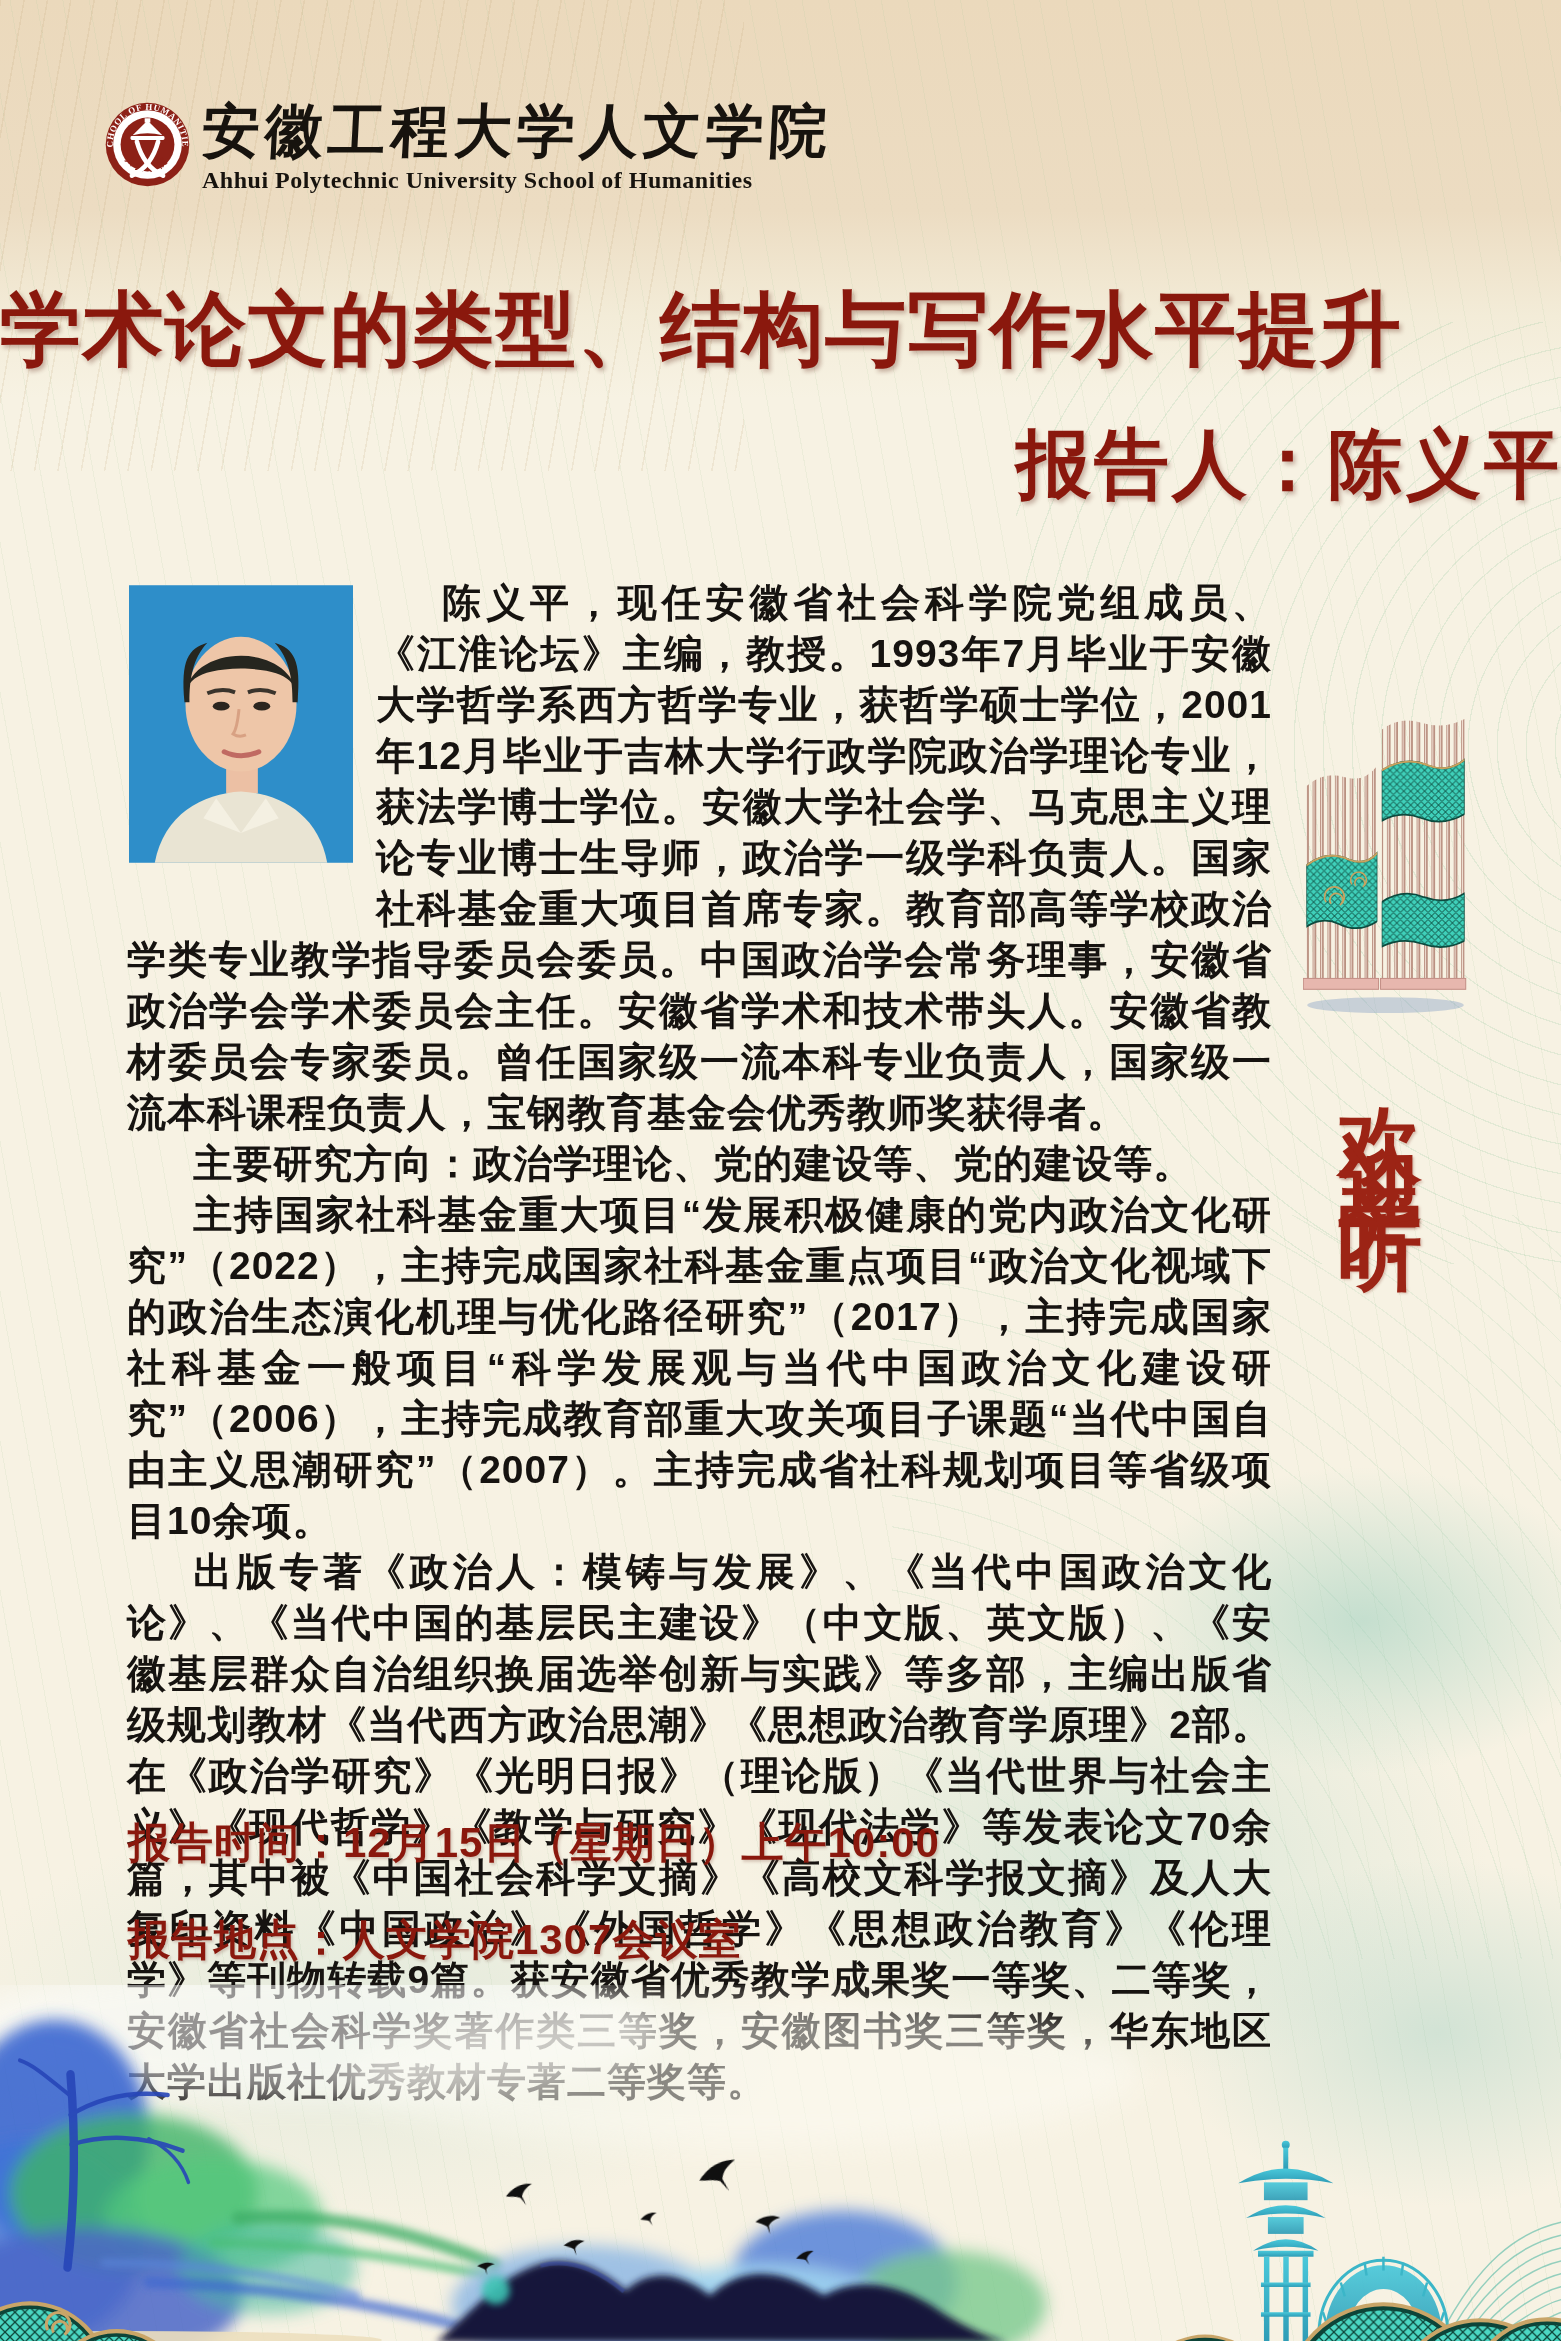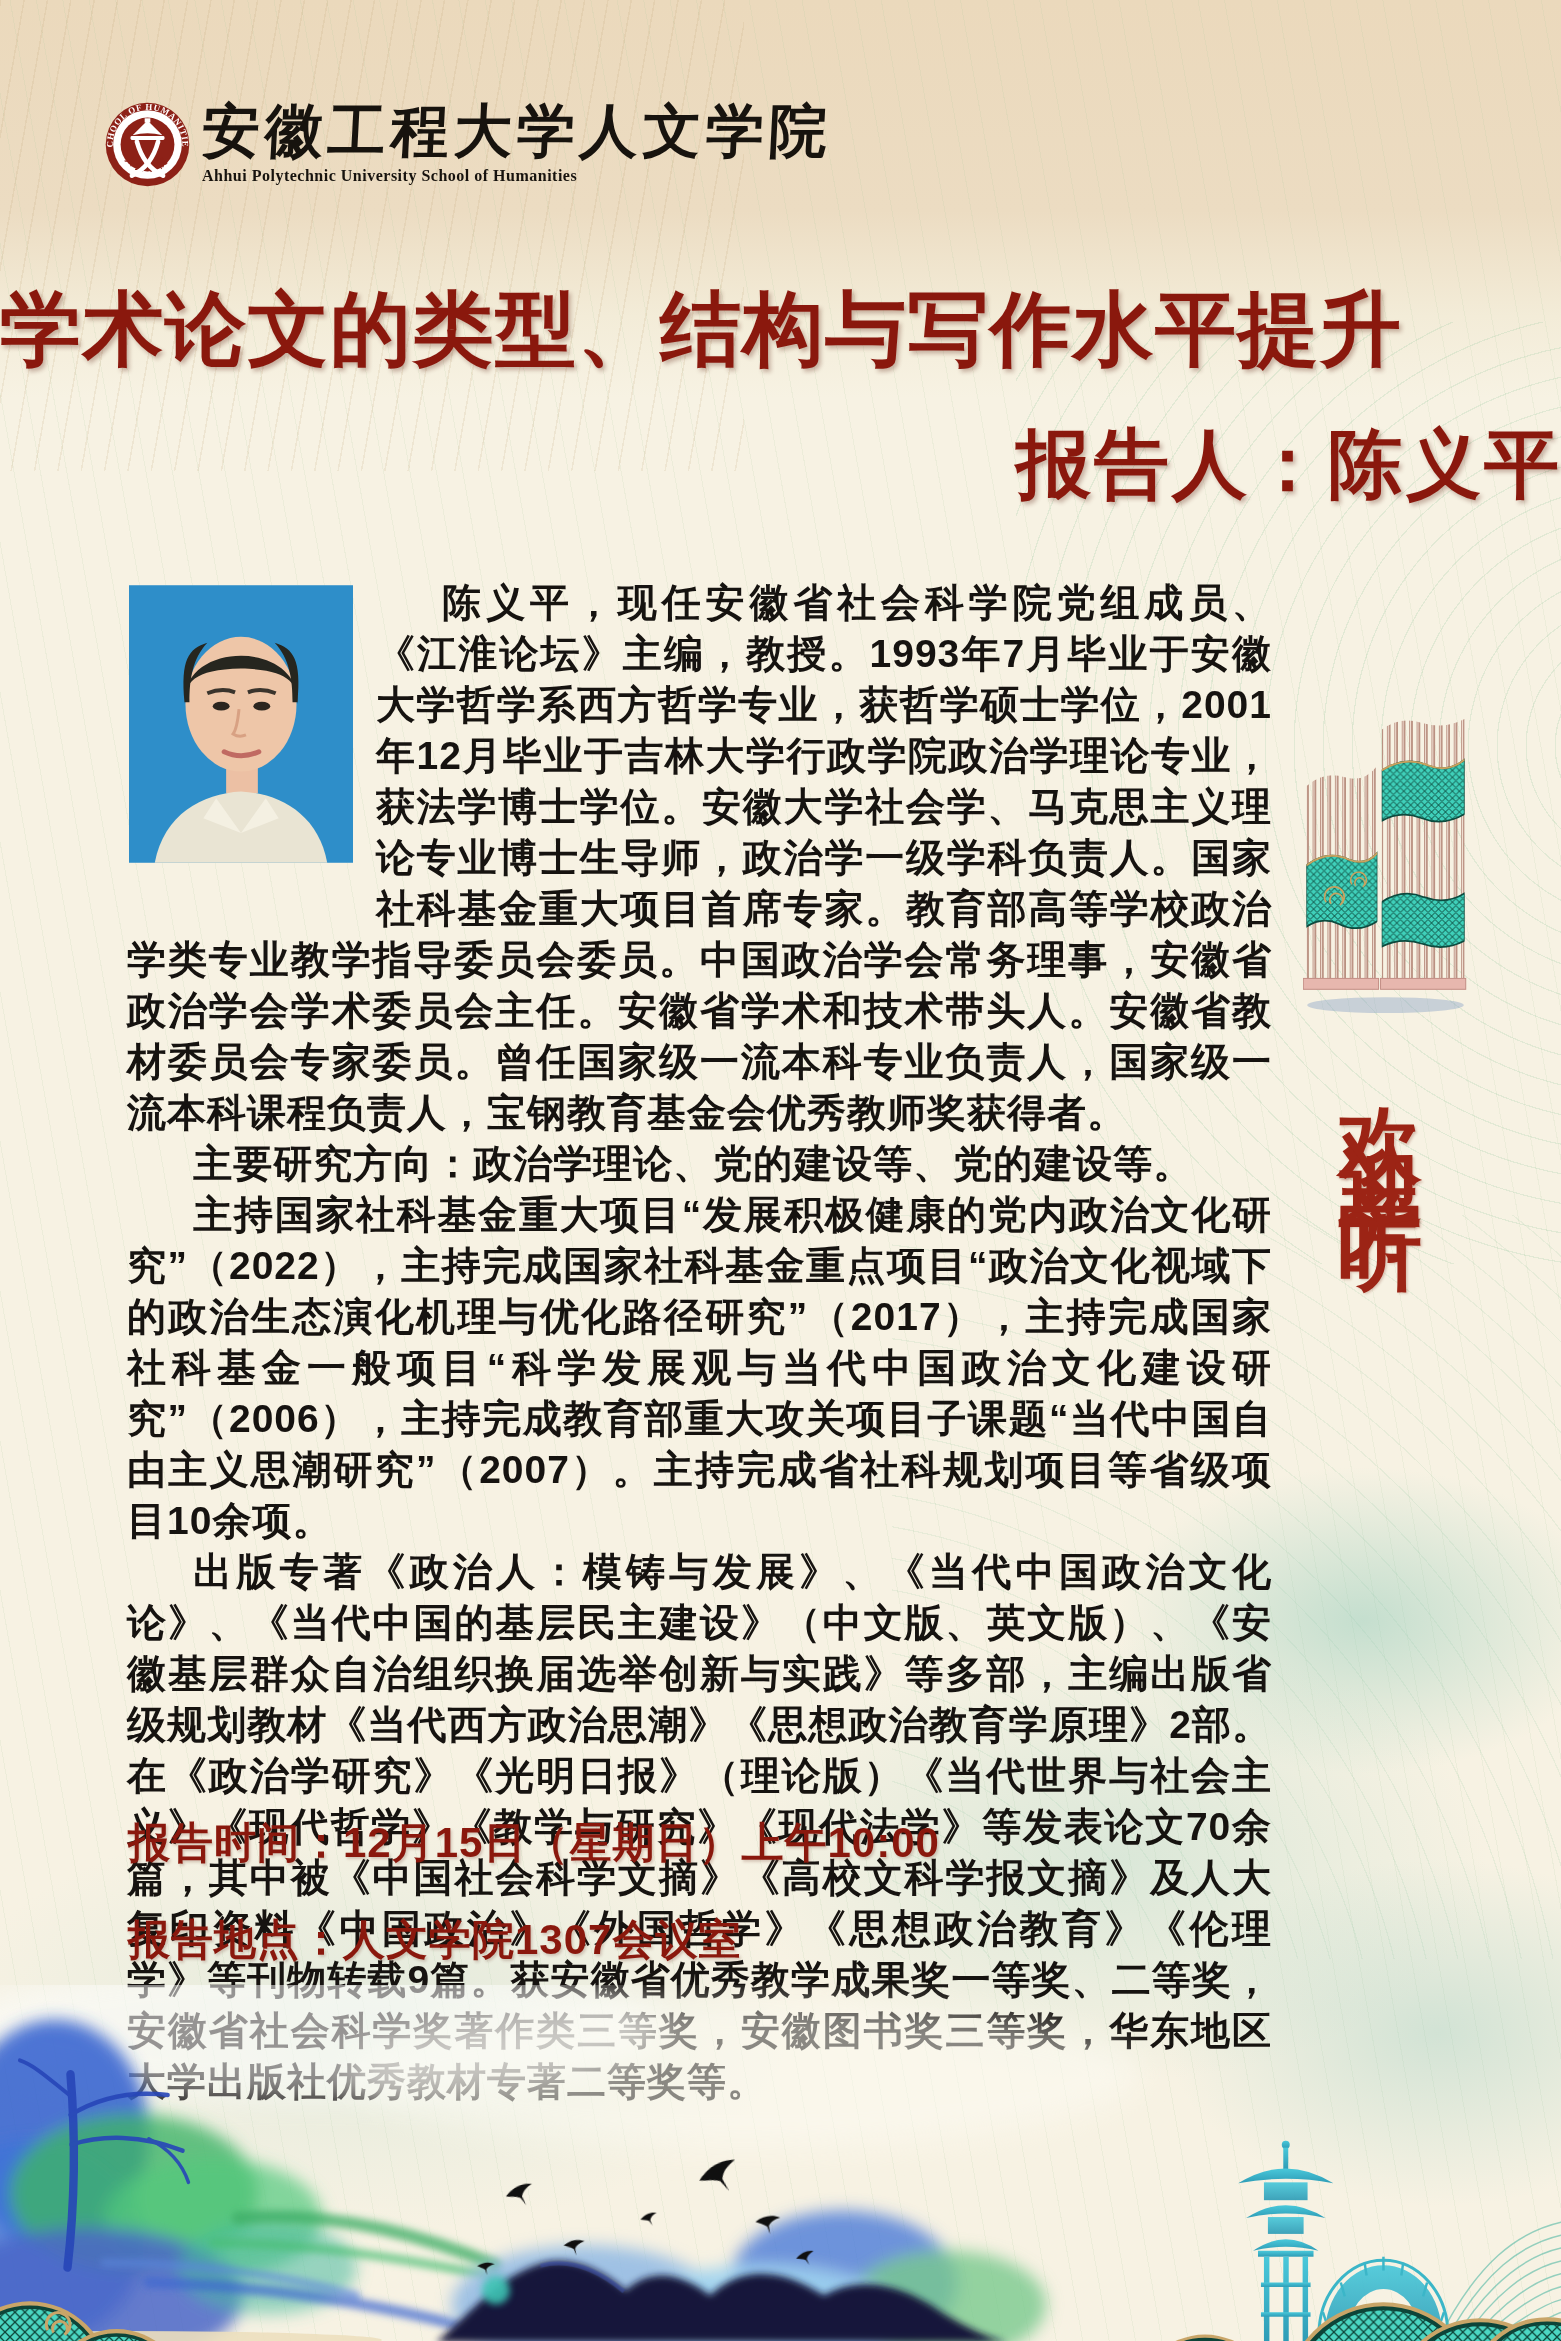--- a/index.html
+++ b/index.html
@@ -23,21 +23,21 @@
   .wash.c{left:-50px;top:1810px;width:843px;height:421px;
     background:radial-gradient(closest-side,rgba(170,212,200,.28),rgba(170,212,200,0));}
   .wash.d{left:1165px;top:1859px;width:545px;height:347px;
     background:radial-gradient(closest-side,rgba(140,198,186,.35),rgba(140,198,186,0));}
 
   .brand{position:absolute;left:105px;top:102px;display:flex;align-items:flex-start;}
   .seal{width:85px;height:85px;flex:0 0 auto;}
   .brand-text{margin-left:12px;}
   .brand-cn{font-family:"DejaVu Serif","Liberation Serif",serif;font-weight:bold;
     font-size:58px;letter-spacing:5px;color:#17130e;line-height:1.0;transform:skewX(-3deg);}
-  .brand-en{font-family:"Liberation Serif",serif;font-weight:bold;font-size:16px;
+  .brand-en{font-family:"Liberation Serif",serif;font-weight:bold;font-size:24px;
     letter-spacing:0.5px;color:#17130e;margin-top:7px;}
 
   .title{position:absolute;left:0;top:276px;width:1326px;text-align:center;
     font-size:81px;font-weight:900;color:#8a180d;letter-spacing:1.5px;
     text-shadow:2.5px 3px 4px rgba(90,30,18,.30);white-space:nowrap;}
   .speaker{position:absolute;left:0;top:415px;width:1562px;text-align:right;
     font-size:75px;font-weight:900;color:#8a180d;letter-spacing:3px;
     text-shadow:2.5px 3px 4px rgba(90,30,18,.30);}
 
   .bio{position:absolute;left:127px;top:577px;width:1145px;

